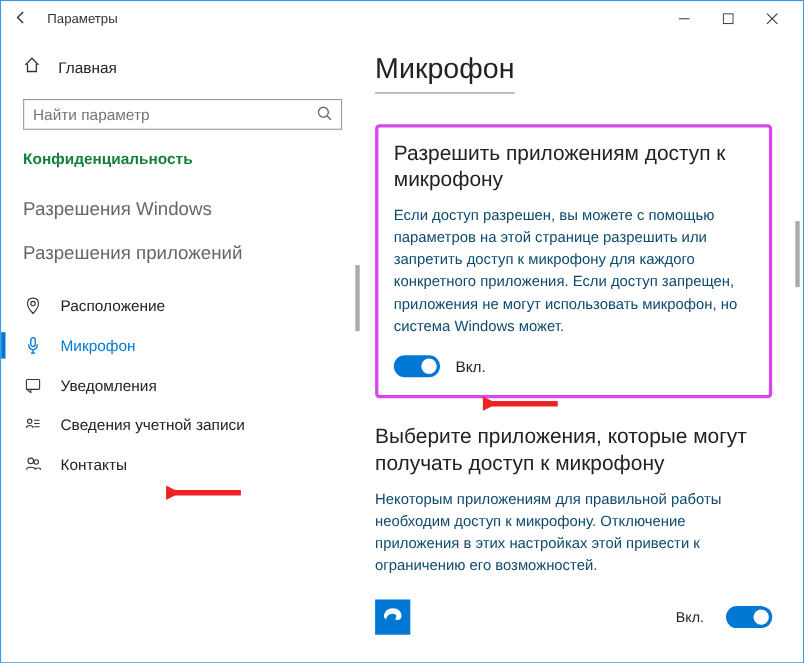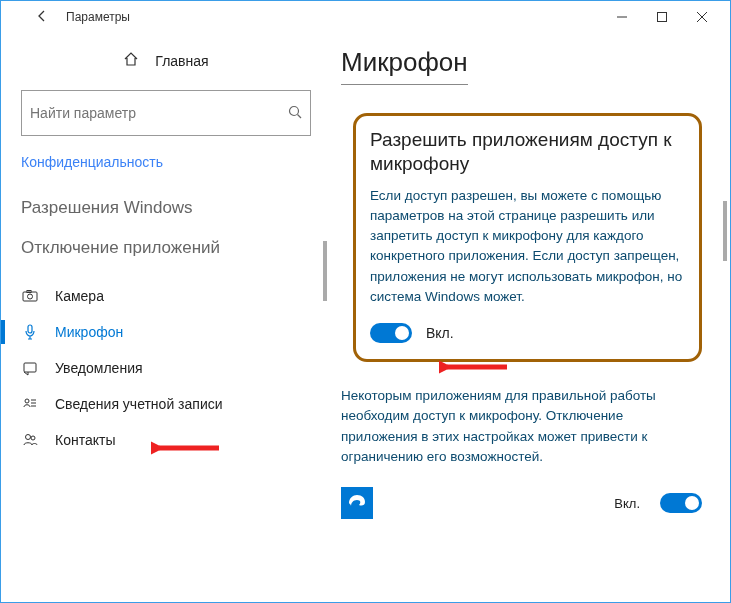--- a/index.html
+++ b/index.html
@@ -12,53 +12,52 @@
       border: 1px solid #3a9de8;
       position: relative;
     }
     .titlebar {
       height: 32px;
       display: flex;
       align-items: center;
       padding: 0 8px;
       font-size: 12px;
       color: #333;
-      margin-left: 23px;
     }
     .titlebar .back { width: 20px; text-align: center; cursor: pointer; }
     .titlebar .title { margin-left: 14px; flex: 1; }
     .window-controls { display: flex; gap: 0; }
     .window-controls div {
       width: 40px; height: 28px;
       display: flex; align-items: center; justify-content: center;
       cursor: pointer; font-size: 11px;
     }
     .content { display: flex; height: calc(100% - 32px); }
     .sidebar { width: 330px; padding: 10px 20px 0 20px; }
     .home-row {
       display: flex; align-items: center; gap: 16px;
       padding: 8px 0; cursor: pointer;
-      font-size: 14px; color: #222; justify-content: center;
+      font-size: 14px; color: #222;
     }
     .search-box {
       margin: 12px 0 18px 0;
       border: 1px solid #999;
-      height: 46px;
+      height: 28px;
       display: flex; align-items: center;
       padding: 0 8px;
       font-size: 14px; color: #666;
       position: relative;
     }
     .search-box input {
       border: none; outline: none; flex: 1;
       font-size: 14px; background: transparent;
     }
     .search-box .search-icon { position: absolute; right: 8px; color: #666; }
     .category-header {
-      font-size: 14px; font-weight: 400; color: #3b82f6;
+      font-size: 14px; font-weight: 700; color: #15803d;
       margin-bottom: 28px;
     }
     .subheader {
       font-size: 17px; color: #666;
       margin-bottom: 20px; margin-top: 14px;
     }
     .nav-item {
       display: flex; align-items: center; gap: 16px;
       padding: 10px 0; cursor: pointer;
       font-size: 14px; color: #222;
@@ -70,25 +69,24 @@
       width: 4px; background: #0078d4;
     }
     .nav-item .icon { width: 18px; display: inline-flex; align-items: center; justify-content: center; }
     .main { flex: 1; padding: 14px 28px 0 10px; position: relative; overflow: hidden; }
     .main h1 {
       font-size: 26px; font-weight: 400; color: #222;
       border-bottom: 1px solid #888; padding-bottom: 6px;
       display: inline-block; margin-bottom: 28px;
     }
     .highlight-box {
-      border: 3px solid #a16207;
-      border-radius: 14px;
+      border: 3px solid #d946ef;
+      border-radius: 4px;
       padding: 12px 14px 16px 14px;
       margin-bottom: 24px;
-      margin-left: 12px;
     }
     .section-title {
       font-size: 19px; font-weight: 400; color: #222;
       margin-bottom: 10px; line-height: 1.25;
     }
     .section-desc {
       font-size: 13.5px; color: #0c4a6e;
       line-height: 1.5; margin-bottom: 16px;
     }
     .toggle-row { display: flex; align-items: center; gap: 14px; }
@@ -169,33 +167,31 @@
             <circle cx="6" cy="6" r="4.5" stroke="#666" stroke-width="1.2" fill="none"></circle>
             <line x1="9.5" y1="9.5" x2="13" y2="13" stroke="#666" stroke-width="1.2"></line>
           </svg>
       </span>
     </div>
 
     <div class="category-header">Конфиденциальность</div>
 
     <div class="subheader">Разрешения Windows</div>
 
-    <div class="subheader">Отключение приложений</div>
-
-
-    <div class="nav-item">
-      <span class="icon">
-        <svg width="16" height="16" viewBox="0 0 16 16">
-            <rect x="1" y="4" width="14" height="9" rx="1" stroke="#333" stroke-width="1" fill="none"></rect>
-            <circle cx="8" cy="8.5" r="2.5" stroke="#333" stroke-width="1" fill="none"></circle>
-            <rect x="5" y="2.5" width="4" height="2" stroke="#333" stroke-width="1" fill="none"></rect>
-          </svg>
-      </span>
-      <span>Камера</span>
-    </div>
+    <div class="subheader">Разрешения приложений</div>
+
+    <div class="nav-item">
+      <span class="icon">
+        <svg width="16" height="16" viewBox="0 0 16 16">
+            <path d="M8 1 C5 1 3 3 3 6 C3 10 8 15 8 15 C8 15 13 10 13 6 C13 3 11 1 8 1 Z M8 8 A2 2 0 1 1 8 4 A2 2 0 1 1 8 8" stroke="#333" stroke-width="1" fill="none"></path>
+          </svg>
+      </span>
+      <span>Расположение</span>
+    </div>
+
 
     <div class="nav-item active">
       <span class="icon">
         <svg width="16" height="16" viewBox="0 0 16 16">
             <rect x="6" y="1" width="4" height="8" rx="2" stroke="#0078d4" stroke-width="1.2" fill="none"></rect>
             <path d="M4 7 C4 10 6 12 8 12 C10 12 12 10 12 7 M8 12 V15 M6 15 H10" stroke="#0078d4" stroke-width="1.2" fill="none"></path>
           </svg>
       </span>
       <span>Микрофон</span>
     </div>
@@ -237,21 +233,22 @@
 
     <div class="highlight-box">
       <div class="section-title">Разрешить приложениям доступ к микрофону</div>
       <div class="section-desc">Если доступ разрешен, вы можете с помощью параметров на этой странице разрешить или запретить доступ к микрофону для каждого конкретного приложения. Если доступ запрещен, приложения не могут использовать микрофон, но система Windows может.</div>
       <div class="toggle-row">
         <div class="toggle"></div>
         <div class="toggle-label">Вкл.</div>
       </div>
     </div>
 
-    <div class="section-desc">Некоторым приложениям для правильной работы необходим доступ к микрофону. Отключение приложения в этих настройках может привести к ограничению его возможностей.</div>
+    <div class="section-title">Выберите приложения, которые могут получать доступ к микрофону</div>
+    <div class="section-desc">Некоторым приложениям для правильной работы необходим доступ к микрофону. Отключение приложения в этих настройках этой привести к ограничению его возможностей.</div>
 
     <div class="app-row">
       <div class="app-icon">
         <svg width="20" height="20" viewBox="0 0 20 20">
             <path d="M2 10 C2 5 6 2 10 2 C15 2 18 5 18 9 C18 13 14 13 12 12 C14 10 14 7 10 7 C6 7 4 10 4 13 C 4 11 2 11 2 10" fill="#fff"></path>
           </svg>
       </div>
       <div class="toggle-label">Вкл.</div>
       <div class="toggle"></div>
     </div>

